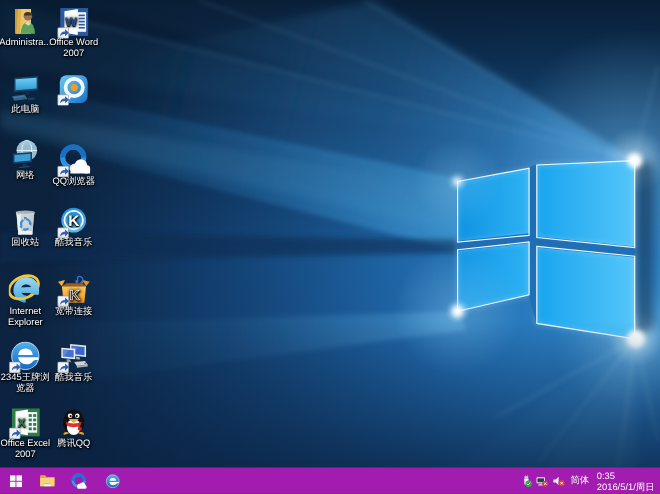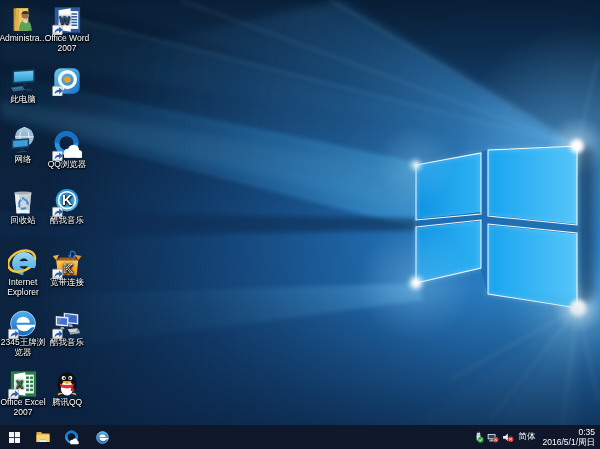--- a/index.html
+++ b/index.html
@@ -1,23 +1,23 @@
 <!DOCTYPE html>
 <html><head><meta charset="utf-8">
 <style>
 html,body{margin:0;padding:0;}
 body{width:600px;height:449px;overflow:hidden;position:relative;font-family:"Liberation Sans",sans-serif;background:#0d2745;}
 #wp{position:absolute;left:0;top:0;}
 .ic{position:absolute;width:58px;text-align:center;color:#fff;font-size:8.5px;line-height:9.5px;text-shadow:0 1px 1px #000,0 0 3px rgba(0,0,0,.95),1px 1px 2px rgba(0,0,0,.85);}
 .ic svg{display:block;margin:0 auto;}
 .lb{margin-top:-1px;}
-#taskbar{position:absolute;left:0;top:425px;width:600px;height:24px;background:#0f172a;}
+#taskbar{position:absolute;left:0;top:425px;width:600px;height:24px;background:#a21caf;}
 .tbi{position:absolute;top:0;height:24px;display:flex;align-items:center;justify-content:center;}
 #tray{position:absolute;right:0;top:0;height:24px;display:flex;align-items:center;color:#fff;font-size:9px;}
-#clock{text-align:right;font-size:8.5px;line-height:10px;color:#fff;margin-right:5px;}
+#clock{text-align:left;font-size:8.5px;line-height:10px;color:#fff;margin-right:5px;}
 </style></head>
 <body>
 <svg id="wp" width="600" height="449" viewBox="0 0 600 449">
 <defs>
 <radialGradient id="base" cx="518" cy="258" r="480" gradientUnits="userSpaceOnUse">
   <stop offset="0" stop-color="#2a7fc2"></stop>
   <stop offset="0.22" stop-color="#2370b4"></stop>
   <stop offset="0.45" stop-color="#1b5a97"></stop>
   <stop offset="0.7" stop-color="#134173"></stop>
   <stop offset="1" stop-color="#0d2440"></stop>

